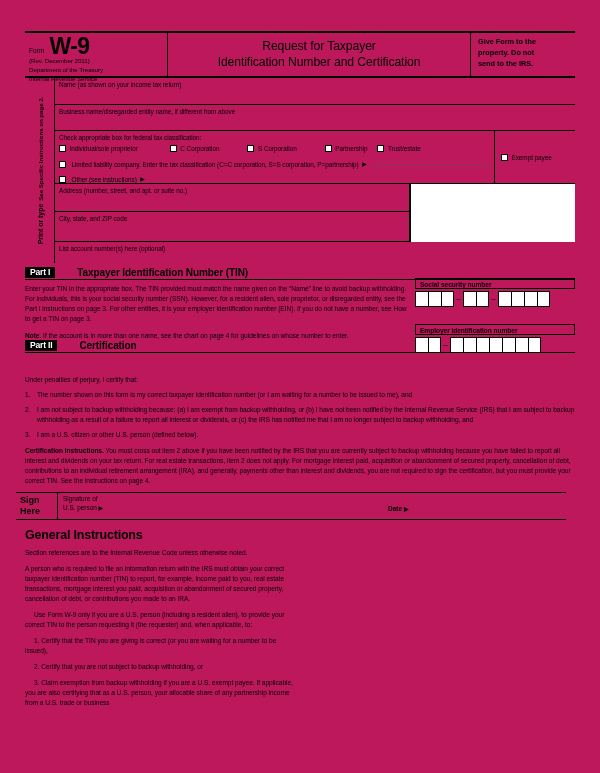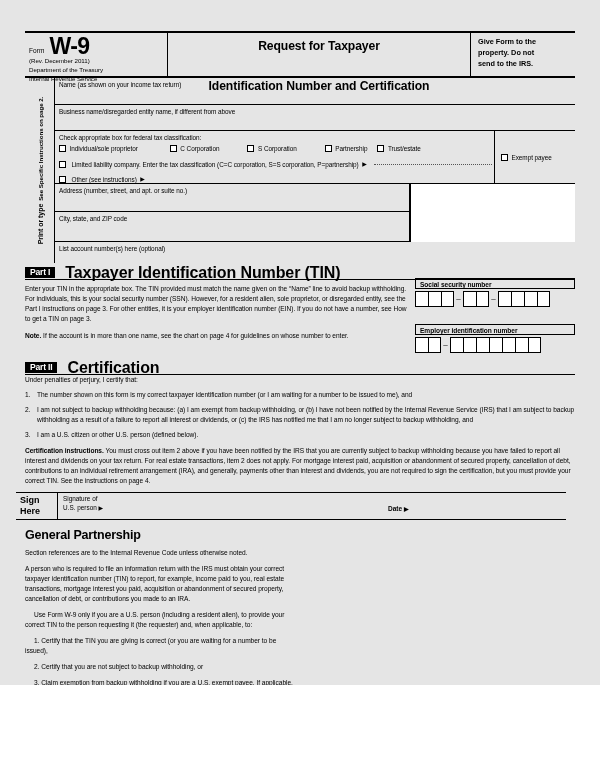--- a/index.html
+++ b/index.html
@@ -11,22 +11,22 @@
   body {
     width: 600px;
     height: 773px;
     font-family: "Liberation Sans", sans-serif;
     color: #000000;
     -webkit-font-smoothing: antialiased;
   }
   .page {
     position: relative;
     width: 600px;
-    height: 685px;
-    background: #e5e5e5;
+    height: 773px;
+    background: #be185d;
     overflow: hidden;
   }
 
   
   .bold { font-weight: bold; }
 
   
   .masthead {
     position: absolute;
     left: 25px;
@@ -72,25 +72,24 @@
     flex: 1;
     display: flex;
     flex-direction: column;
     align-items: center;
     justify-content: center;
     border-right: 1.5px solid #000;
     padding-bottom: 1px;
   }
   .mh-title {
     font-size: 12.2px;
-    font-weight: bold;
+    font-weight: normal;
     line-height: 1.32;
     text-align: left;
     letter-spacing: -0.1px;
-    margin-top: 24px;
   }
   .mh-right {
     width: 104px;
     box-sizing: border-box;
     padding: 4px 4px 2px 7px;
     font-size: 7.3px;
     font-weight: bold;
     line-height: 1.5;
   }
 
@@ -253,23 +252,23 @@
   .part-badge {
     background: #000;
     color: #fff;
     font-size: 8.6px;
     font-weight: bold;
     padding: 1.5px 5px 1.5px 5px;
     line-height: 1;
     letter-spacing: -0.2px;
   }
   .part-title {
-    font-size: 16px;
-    font-weight: bold;
-    margin-left: 10px;
+    font-size: 10px;
+    font-weight: bold;
+    margin-left: 22px;
     letter-spacing: -0.1px;
   }
 
   
   .p1body {
     position: absolute;
     left: 25px;
     top: 284px;
     width: 385px;
     font-size: 6.6px;
@@ -546,21 +545,21 @@
       <span class="cell"></span>
       <span class="cell"></span>
       <span class="cell"></span>
       <span class="cell"></span>
       <span class="cell"></span>
       <span class="cell"></span>
       <span class="cell last"></span>
     </div>
   </div>
 
-  <div class="partbar" style="top:361px">
+  <div class="partbar" style="top:339px">
     <span class="part-badge">Part II</span>
     <span class="part-title">Certification</span>
   </div>
 
   <div class="p2body">
     <p>Under penalties of perjury, I certify that:</p>
 
     <div class="numitem">
       <span class="num">1.</span>
       <span class="txt">The number shown on this form is my correct taxpayer identification number (or I am waiting for a number to be issued to me), and</span>
@@ -583,21 +582,21 @@
       <div>Here</div>
     </div>
     <div class="sign-sig">
       <div>Signature of</div>
       <div><span>U.S. person</span> <span class="arrowr">▶</span></div>
       <div class="sign-date"><span>Date</span> <span class="arrowr">▶</span></div>
     </div>
   </div>
 
   <div class="gi">
-    <h2>General Partnership</h2>
+    <h2>General Instructions</h2>
     <p>Section references are to the Internal Revenue Code unless otherwise noted.</p>
     <p>A person who is required to file an information return with the IRS must obtain your correct taxpayer identification number (TIN) to report, for example, income paid to you, real estate transactions, mortgage interest you paid, acquisition or abandonment of secured property, cancellation of debt, or contributions you made to an IRA.</p>
     <p class="indent">Use Form W-9 only if you are a U.S. person (including a resident alien), to provide your correct TIN to the person requesting it (the requester) and, when applicable, to:</p>
     <p class="indent">1. Certify that the TIN you are giving is correct (or you are waiting for a number to be issued),</p>
     <p class="indent">2. Certify that you are not subject to backup withholding, or</p>
     <p class="indent">3. Claim exemption from backup withholding if you are a U.S. exempt payee. If applicable, you are also certifying that as a U.S. person, your allocable share of any partnership income from a U.S. trade or business</p>
   </div>
 
 </div>
 

